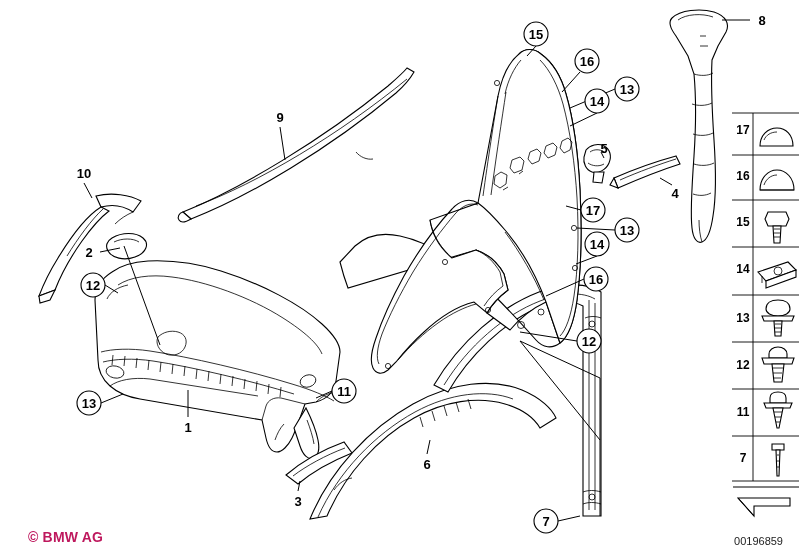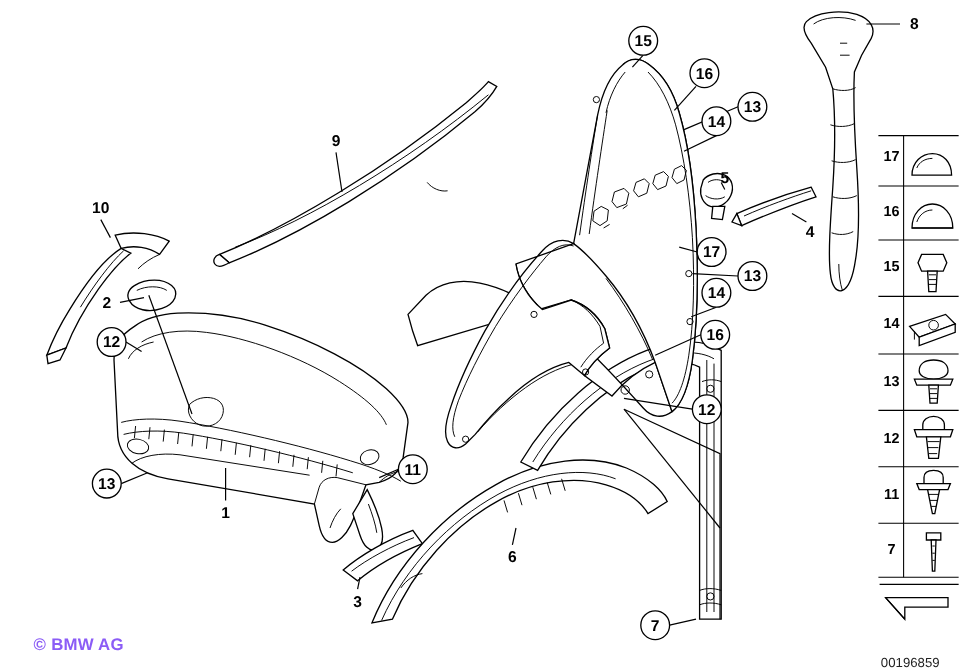--- a/index.html
+++ b/index.html
@@ -25,27 +25,27 @@
     left: 0; top: 0;
     width: 799px;
     height: 559px;
   }
   .footer-left {
     position: absolute;
     left: 28px;
     bottom: 14px;
     font-size: 14px;
     font-weight: bold;
-    color: #8b5cf6;
+    color: #be185d;
     letter-spacing: 0.2px;
   }
   .footer-right {
     position: absolute;
     right: 16px;
-    bottom: 0;
+    bottom: 12px;
     font-size: 11px;
     color: #222;
   }
   .callout-text {
     font-size: 13px;
     font-weight: bold;
     fill: #000;
     font-family: "Liberation Sans", sans-serif;
     text-anchor: middle;
     dominant-baseline: central;

